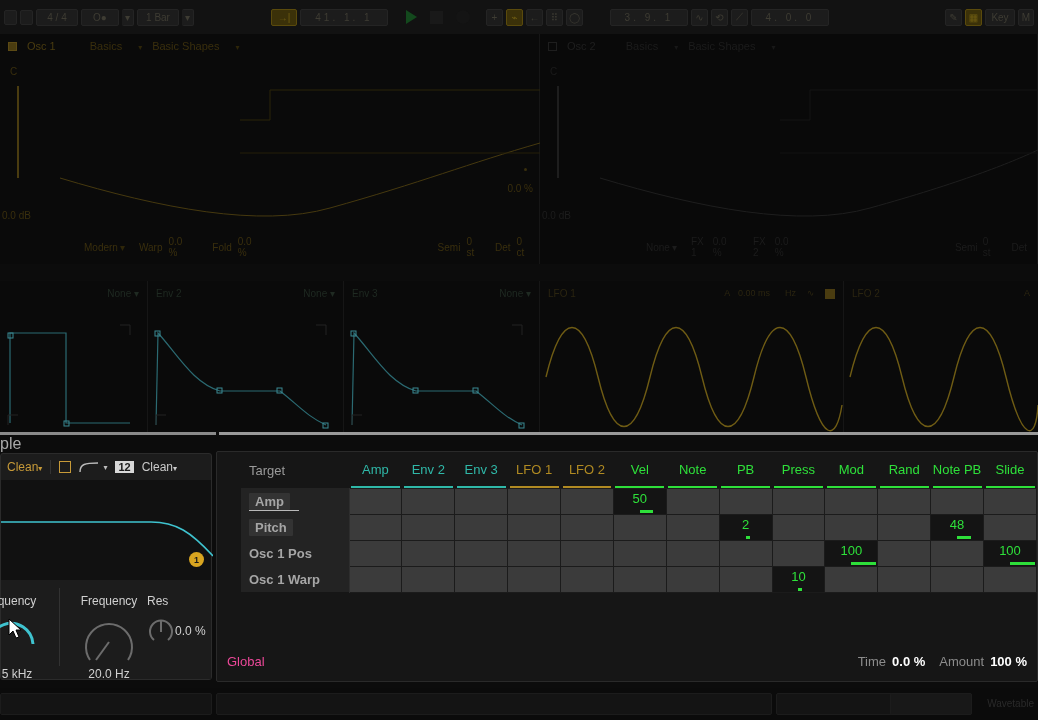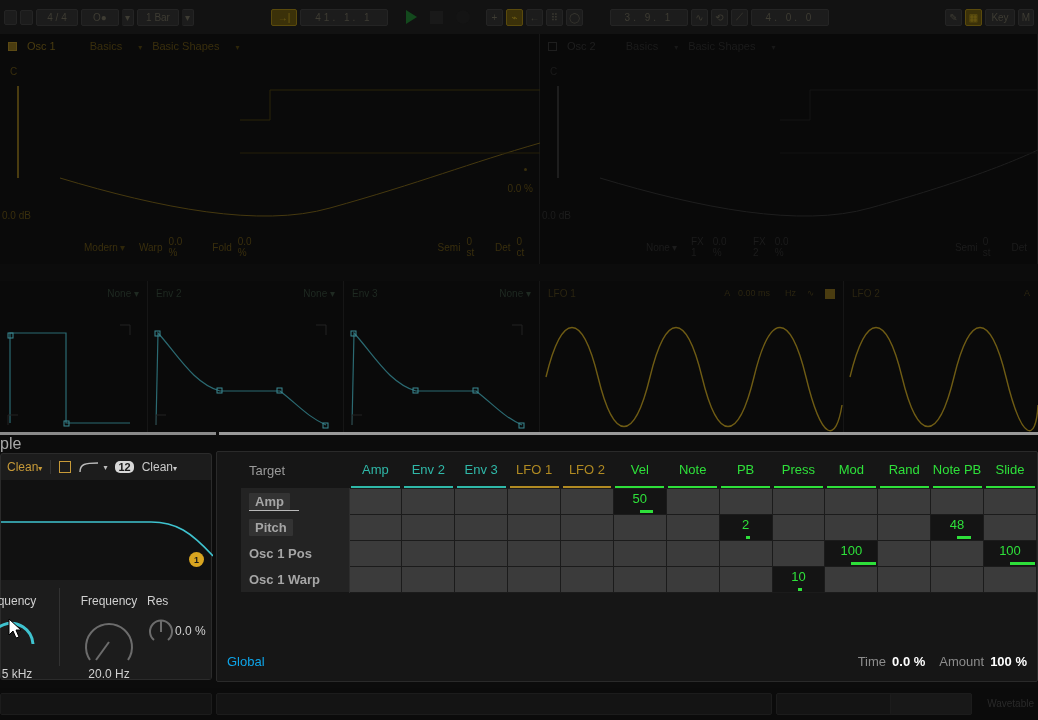--- a/index.html
+++ b/index.html
@@ -77,21 +77,21 @@
   .ple { position:absolute; left:0; top:435px; color:#a9a9a9; font-size:16px; }
 
   
   .filterdev { position:absolute; left:0; top:453px; width:212px; height:227px; background:#1c1c1c; border:1px solid #2b2b2b; border-radius:3px;}
   .fd-bar { height:26px; display:flex; align-items:center; gap:8px; padding:0 6px; }
   .clean { color:#c79a38; font-size:12px; }
   .car2 { font-size:8px; }
   .fd-sep { width:1px;height:14px;background:#333; }
   .sqico { width:12px;height:12px;border:1.5px solid #c79a38; }
   .curveico { width:20px;height:11px; }
-  .numbox { background:#d8d8d8; color:#1a1a1a; font-size:11px; font-weight:bold; padding:0 3px; border-radius:5px; }
+  .numbox { background:#d8d8d8; color:#1a1a1a; font-size:11px; font-weight:bold; padding:0 3px; border-radius:0; }
   .clean2 { color:#c9c9c9; font-size:12px; }
   .fd-graph { position:absolute; left:0; right:0; top:26px; height:100px; background:#111; }
   .dot1 { position:absolute; right:7px; top:72px; width:15px;height:15px;border-radius:50%;background:#d9a520;
           color:#1a1a1a; font-size:9px; font-weight:bold; display:flex;align-items:center;justify-content:center;}
   .fd-lower { position:absolute; left:0; right:0; top:126px; bottom:0; background:#1c1c1c; }
   .knobrow { position:absolute; left:0; right:0; top:14px; display:flex; }
   .kgroup { position:relative; }
   .klbl { color:#d0d0d0; font-size:12px; }
   .kval { color:#d0d0d0; font-size:12px; }
   .vdivider { position:absolute; left:58px; top:8px; width:1px; height:78px; background:#323232;}
@@ -107,21 +107,21 @@
   th.colh .hdrline { position:absolute; left:2px; right:2px; bottom:0; height:2px; }
   .mx-rowlbl { height:26px; color:#a6a6a6; font-size:13px; padding-left:8px !important; text-align:left;
                background:#232323; border-right:1px solid #2e2e2e; position:relative;}
   .mx-rowlbl.hl { color:#ffffff; font-weight:bold; background:#2b2b2b; }
   .mx-rowlbl .ul { position:absolute; left:8px; bottom:3px; width:50px; height:1.5px; background:#b9b9b9; }
   td.cell { height:26px; background:#3b3b3b; border:1px solid #1b1b1b; position:relative; }
   td.cell.filled { background:#141414; }
   td.cell .cv { position:absolute; left:0; right:0; top:2px; text-align:center; color:#2ee03a; font-size:13px; }
   td.cell .cbar { position:absolute; bottom:1px; height:3px; background:#2ee03a; }
   .mx-foot { position:absolute; left:0; right:0; bottom:0; height:40px; display:flex; align-items:center; }
-  .globallbl { color:#0ea5e9; font-size:13px; margin-left:10px; }
+  .globallbl { color:#ec4899; font-size:13px; margin-left:10px; }
   .footright { margin-left:auto; display:flex; align-items:center; gap:14px; margin-right:10px; }
   .flbl { color:#8c8c8c; font-size:13px; }
   .fval { color:#ffffff; font-size:13px; font-weight:bold; }
   .rowlbl-chip { display:inline-block; background:#333; padding:1px 6px; border-radius:1px; }
 
   
   .statusbar { position:absolute; left:0; top:688px; width:1038px; height:32px; background:#0b0b0b; }
   .sb-box { position:absolute; height:22px; top:5px; background:#141414; border:1px solid #1c1c1c; border-radius:2px; }
   .sb-txt { position:absolute; right:4px; top:10px; color:#2a2a2a; font-size:10px; }
 </style>

